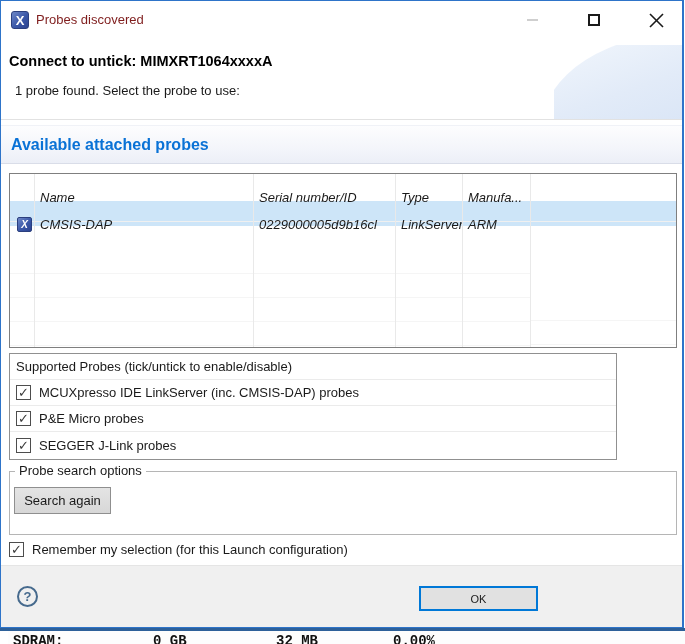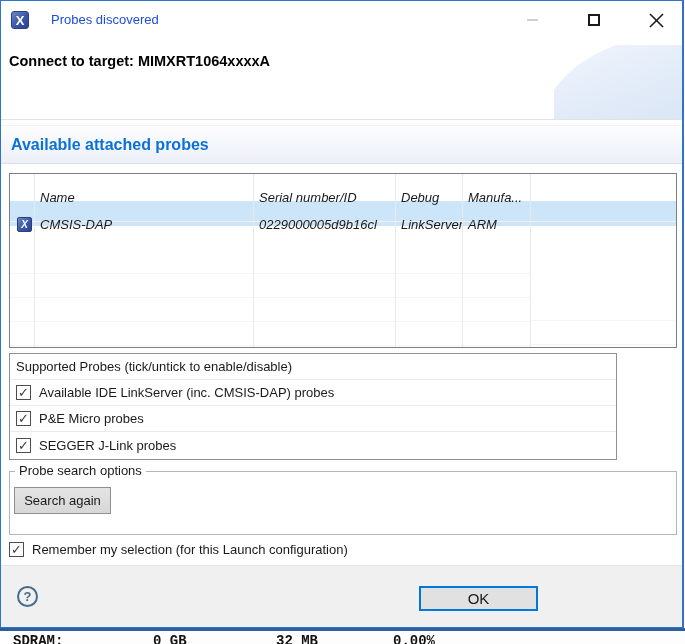--- a/index.html
+++ b/index.html
@@ -18,21 +18,21 @@
   }
 
   
   .titlebar { position:absolute; left:0; top:0; width:100%; height:38px; background:#fff; }
   .app-icon {
     position:absolute; left:10px; top:10px; width:18px; height:18px;
     border-radius:3px; background:linear-gradient(135deg,#6e87c6 0%,#3a57a8 55%,#2c4390 100%);
     border:1px solid #2b3f7e; color:#fff; font-weight:bold; font-size:13px;
     display:flex; align-items:center; justify-content:center; line-height:1;
   }
-  .title-text { position:absolute; left:50px; top:11px; font-size:13px; color:#1d4ed8; }
+  .title-text { position:absolute; left:35px; top:11px; font-size:13px; color:#7f1d1d; }
   .win-btn { position:absolute; top:0; width:46px; height:38px; display:flex; align-items:center; justify-content:center; }
   .btn-min { left:508px; }
   .btn-max { left:570px; }
   .btn-close { left:632px; }
   .glyph-min { width:11px; height:2px; background:#cfcfcf; }
   .glyph-max { width:12px; height:12px; border:2px solid #1a1a1a; background:transparent; }
 
   
   .hdr-title { position:absolute; left:8px; top:52px; font-size:14.5px; font-weight:bold; color:#000; }
   .hdr-sub   { position:absolute; left:14px; top:82px; font-size:13px; color:#1a1a1a; }
@@ -115,21 +115,21 @@
   
   .footer {
     position:absolute; left:0; top:564px; width:100%; height:62px;
     background:#f0f0f0; border-top:1px solid #e5e5e5;
   }
   .help-circle {
     position:absolute; left:16px; top:20px; width:21px; height:21px; border-radius:50%;
     border:2px solid #466a8d; color:#466a8d; font-size:13px; font-weight:bold;
     display:flex; align-items:center; justify-content:center; line-height:1;
   }
-  .btn { position:absolute; top:20px; height:25px; background:#e1e1e1; font-size:15px; color:#1a1a1a;
+  .btn { position:absolute; top:20px; height:25px; background:#e1e1e1; font-size:11px; color:#1a1a1a;
          display:flex; align-items:center; justify-content:center; }
   .btn-ok { left:418px; width:119px; border:2px solid #0078d7; }
   .btn-cancel { left:563px; width:112px; border:1px solid #adadad; }
 
   
   .bottom-line { position:absolute; left:0; top:628px; width:100%; height:3px; background:#2d6099; }
   .statusbar {
     position:absolute; left:8px; top:631px; width:100%; height:13px; background:#fdfdfd; overflow:hidden;
   }
   .statusbar span {
@@ -157,33 +157,34 @@
       </div>
       <div class="win-btn btn-close">
         <svg width="15" height="15" viewBox="0 0 15 15">
           <line x1="1" y1="1" x2="14" y2="14"></line>
           <line x1="14" y1="1" x2="1" y2="14"></line>
         </svg>
       </div>
     </div>
 
     <div class="swoosh"></div>
-    <div class="hdr-title">Connect to target: MIMXRT1064xxxxA</div>
+    <div class="hdr-title">Connect to untick: MIMXRT1064xxxxA</div>
+    <div class="hdr-sub">1 probe found. Select the probe to use:</div>
     <div class="hdr-divider"></div>
 
     <div class="section-bar">
       <div class="section-title">Available attached probes</div>
     </div>
 
     <div class="probe-table">
       <div class="t-row t-head">
         <div class="t-cell"></div>
         <div class="t-cell">Name</div>
         <div class="t-cell">Serial number/ID</div>
-        <div class="t-cell">Debug</div>
+        <div class="t-cell">Type</div>
         <div class="t-cell">Manufa...</div>
         <div class="t-cell">IDE Debug Mode</div>
       </div>
       <div class="t-row t-data t-sel">
         <div class="t-cell">
           <div class="row-icon">X</div>
         </div>
         <div class="t-cell">CMSIS-DAP</div>
         <div class="t-cell">0229000005d9b16cl</div>
         <div class="t-cell">LinkServer</div>
@@ -229,21 +230,21 @@
           <div class="t-cell"></div>
           <div class="t-cell"></div>
           <div class="t-cell"></div>
       </div>
     </div>
 
     <div class="supported">
       <div class="sp-label">Supported Probes (tick/untick to enable/disable)</div>
       <div class="sp-row">
         <div class="checkbox">✓</div>
-        <div class="label">Available IDE LinkServer (inc. CMSIS-DAP) probes</div>
+        <div class="label">MCUXpresso IDE LinkServer (inc. CMSIS-DAP) probes</div>
       </div>
       <div class="sp-row">
         <div class="checkbox">✓</div>
         <div class="label">P&amp;E Micro probes</div>
       </div>
       <div class="sp-row">
         <div class="checkbox">✓</div>
         <div class="label">SEGGER J-Link probes</div>
       </div>
     </div>

